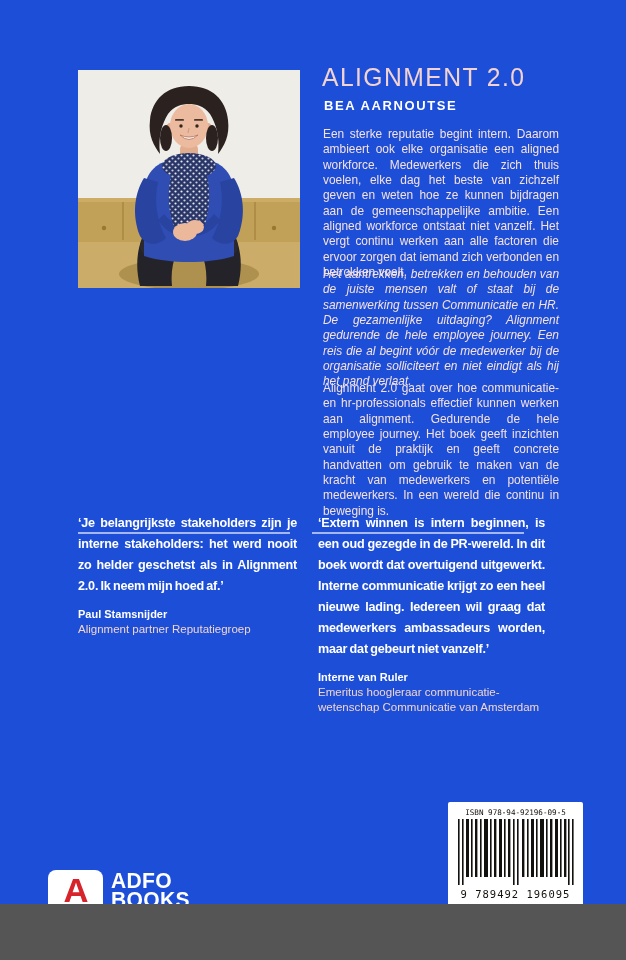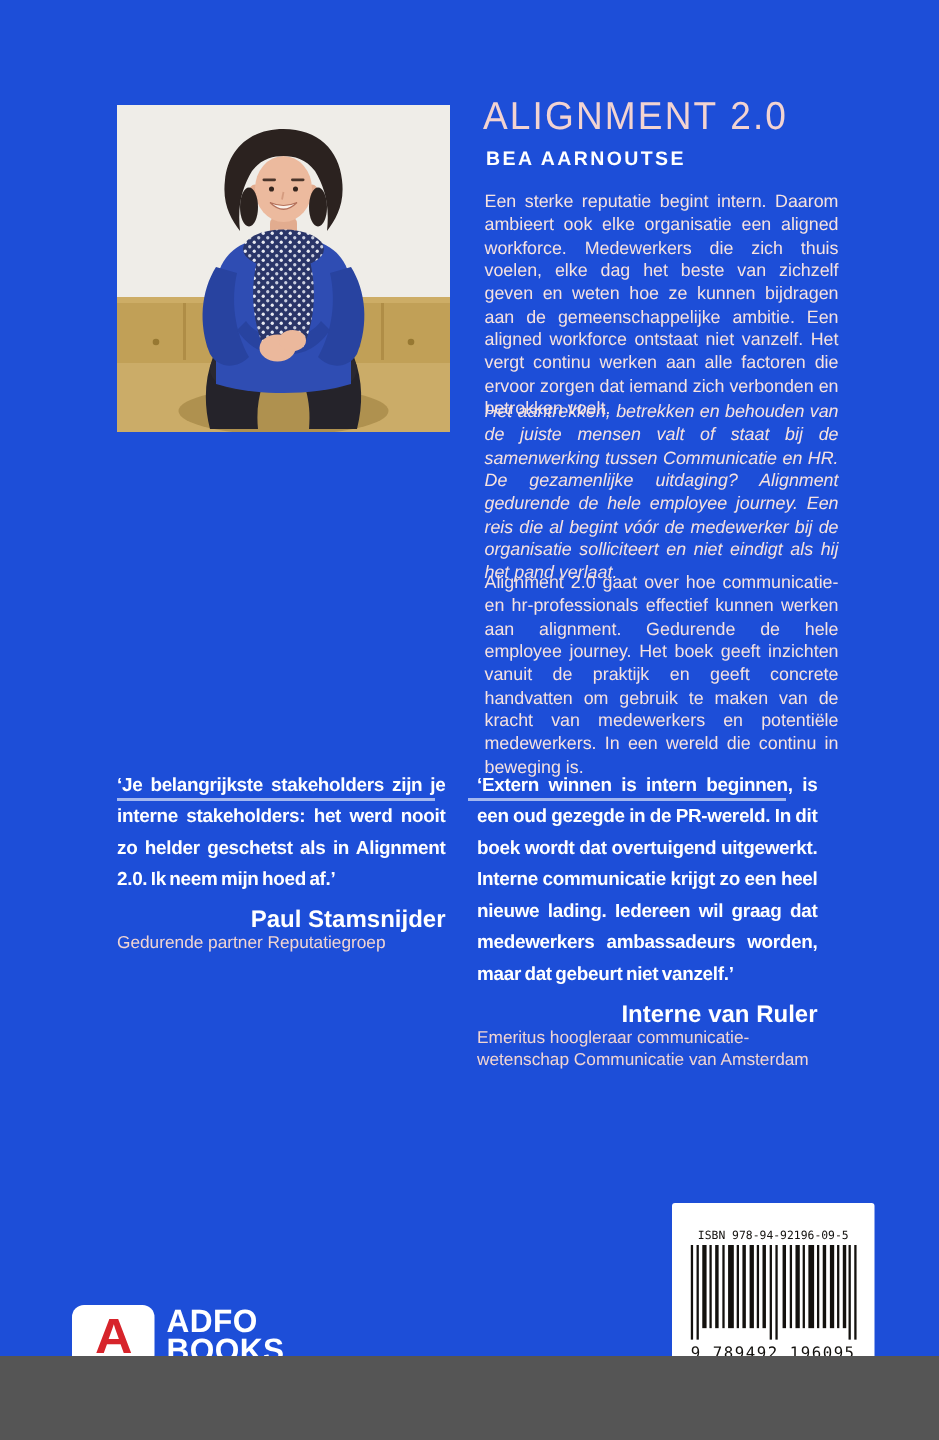--- a/index.html
+++ b/index.html
@@ -53,32 +53,32 @@
   .quote-col.left{left:78px;width:219px;}
   .quote-col.right{left:318px;width:227px;}
   .quote{
     margin:0;
     font-size:12.6px;font-weight:700;line-height:21px;
     letter-spacing:-0.2px;word-spacing:-1px;
     text-align:justify;color:#FFFFFF;
   }
   .attr{margin-top:9px;}
   .attr-name{
-    font-size:16px;font-weight:700;color:#FFFFFF;line-height:16px;text-align:right;
+    font-size:11px;font-weight:700;color:#FFFFFF;line-height:16px;
   }
   .attr-role{
     font-size:11.5px;color:#F1D5D2;line-height:15px;
     white-space:pre-line;
   }
   
   .barcode-box{
     position:absolute;left:448px;top:802px;width:135px;height:106px;
     background:#FFFFFF;border-radius:2px;
     display:flex;flex-direction:column;align-items:center;
-    padding-top:17px;box-sizing:border-box;
+    padding-top:6px;box-sizing:border-box;
   }
   .isbn-label{
     font-family:"DejaVu Sans Mono", monospace;
     font-size:7.6px;color:#13110E;white-space:nowrap;letter-spacing:0;
   }
   .bars{margin-top:2px;}
   .barcode-digits{
     font-family:"DejaVu Sans Mono", monospace;
     font-size:10.5px;color:#13110E;letter-spacing:1px;white-space:nowrap;
     margin-top:1px;
@@ -175,21 +175,21 @@
   <p class="body-par p2">Het aantrekken, betrekken en behouden van de juiste mensen valt of staat bij de samenwerking tussen Communicatie en HR. De gezamenlijke uitdaging? Alignment gedurende de hele employee journey. Een reis die al begint vóór de medewerker bij de organisatie solliciteert en niet eindigt als hij het pand verlaat.</p>
   <p class="body-par p3">Alignment 2.0 gaat over hoe communicatie- en hr-professionals effectief kunnen werken aan alignment. Gedurende de hele employee journey. Het boek geeft inzichten vanuit de praktijk en geeft concrete handvatten om gebruik te maken van de kracht van medewerkers en potentiële medewerkers. In een wereld die continu in beweging is.</p>
 
   <div class="divider divider-left"></div>
   <div class="divider divider-right"></div>
 
   <div class="quote-col left">
     <p class="quote">‘Je belangrijkste stakeholders zijn je interne stakeholders: het werd nooit zo helder geschetst als in Alignment 2.0. Ik neem mijn hoed af.’</p>
     <div class="attr">
       <div class="attr-name">Paul Stamsnijder</div>
-      <div class="attr-role">Gedurende partner Reputatiegroep</div>
+      <div class="attr-role">Alignment partner Reputatiegroep</div>
     </div>
   </div>
 
   <div class="quote-col right">
     <p class="quote">‘Extern winnen is intern beginnen, is een oud gezegde in de PR-wereld. In dit boek wordt dat overtuigend uitgewerkt. Interne communicatie krijgt zo een heel nieuwe lading. Iedereen wil graag dat medewerkers ambassadeurs worden, maar dat gebeurt niet vanzelf.’</p>
     <div class="attr">
       <div class="attr-name">Interne van Ruler</div>
       <div class="attr-role">Emeritus hoogleraar communicatie-
 wetenschap Communicatie van Amsterdam</div>
     </div>

